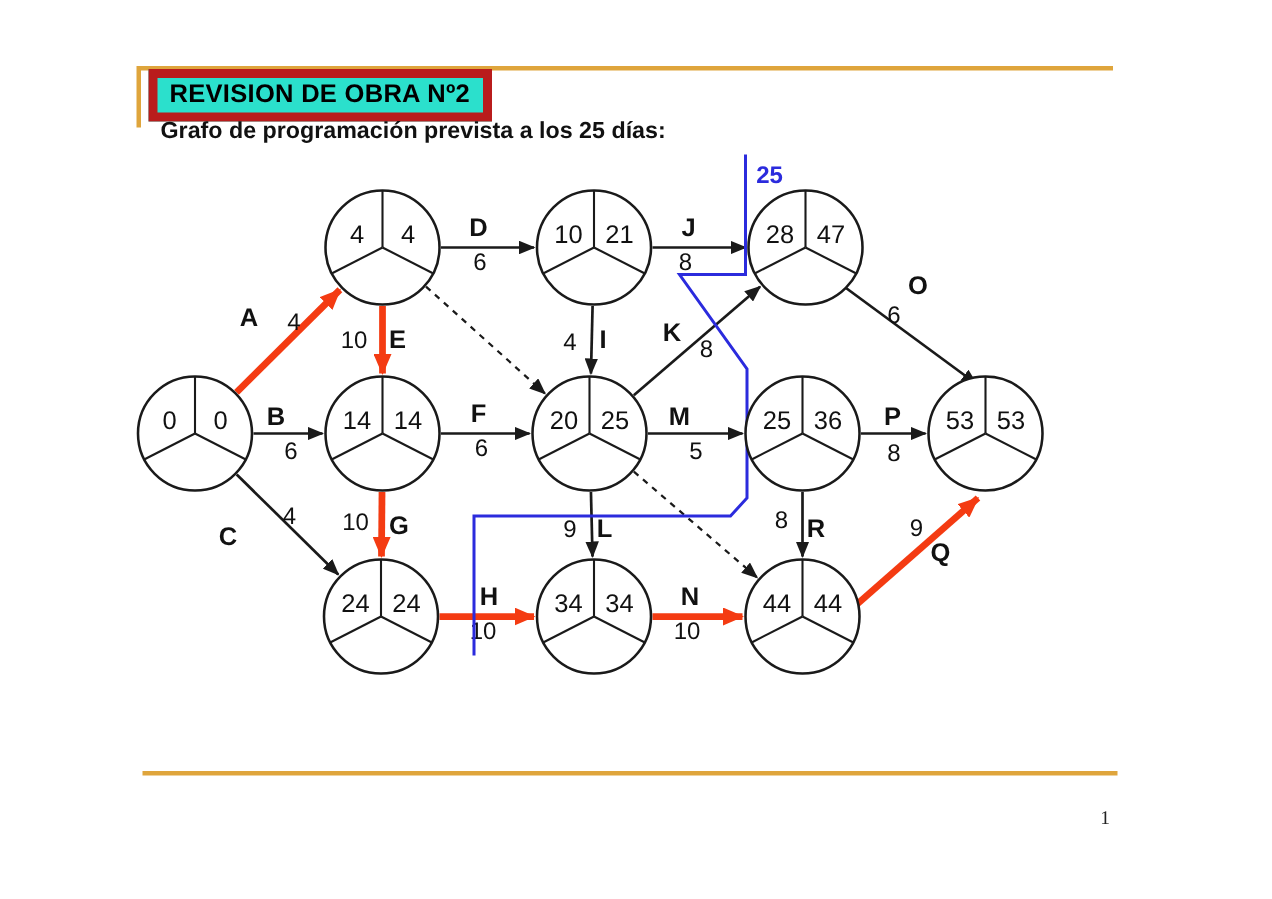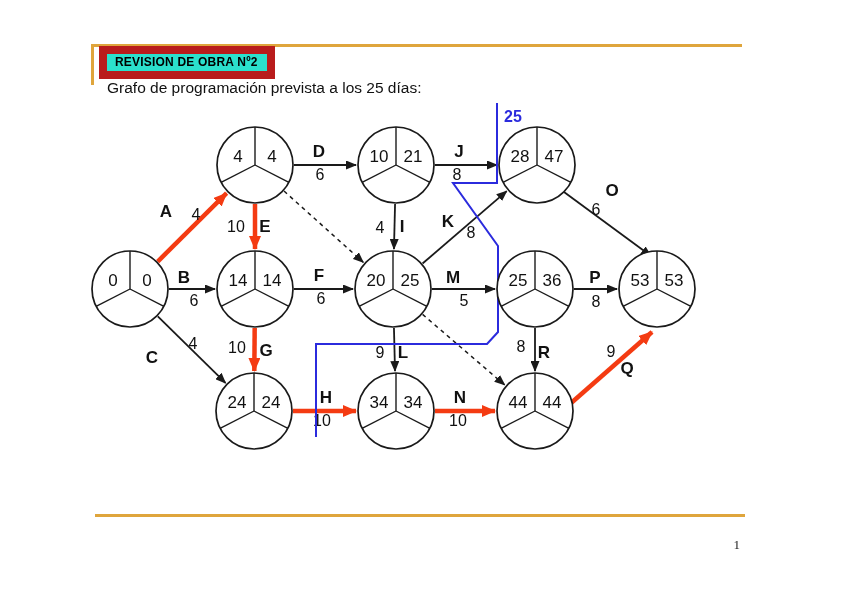--- a/index.html
+++ b/index.html
@@ -6,28 +6,28 @@
   body{
     width:848px;height:599px;background:#ffffff;position:relative;overflow:hidden;
     font-family:"Liberation Sans", sans-serif;
   }
   .rule{position:absolute;background:#dfa53c;z-index:1;}
   #top-rule{left:92px;top:44px;width:650px;height:3px;}
   #left-accent{left:91px;top:44px;width:3px;height:41px;}
   #bottom-rule{left:95px;top:514px;width:650px;height:3px;}
   .title-box{
     position:absolute;left:99px;top:46px;z-index:3;
-    background:#2be0cc;border:8px solid #b91c1c;
+    background:#2be0cc;border:6px solid #b91c1c;
     padding:1px 9px 2px 8px;
-    font-weight:bold;font-size:12px;color:#000;letter-spacing:0.2px;
+    font-weight:bold;font-size:17px;color:#000;letter-spacing:0.2px;
     white-space:nowrap;
   }
   .subtitle{
     position:absolute;left:107px;top:79px;z-index:3;
-    font-weight:normal;font-size:15.5px;color:#111;white-space:nowrap;
+    font-weight:bold;font-size:15.5px;color:#111;white-space:nowrap;
   }
   .page-number{
     position:absolute;left:726px;top:537px;width:14px;z-index:3;
     text-align:right;font-family:"Liberation Serif", serif;
     font-size:13px;color:#222;
   }
   #graph{position:absolute;left:0;top:0;z-index:2;}
   text{font-family:"Liberation Sans", sans-serif;}
 </style>
 </head>

